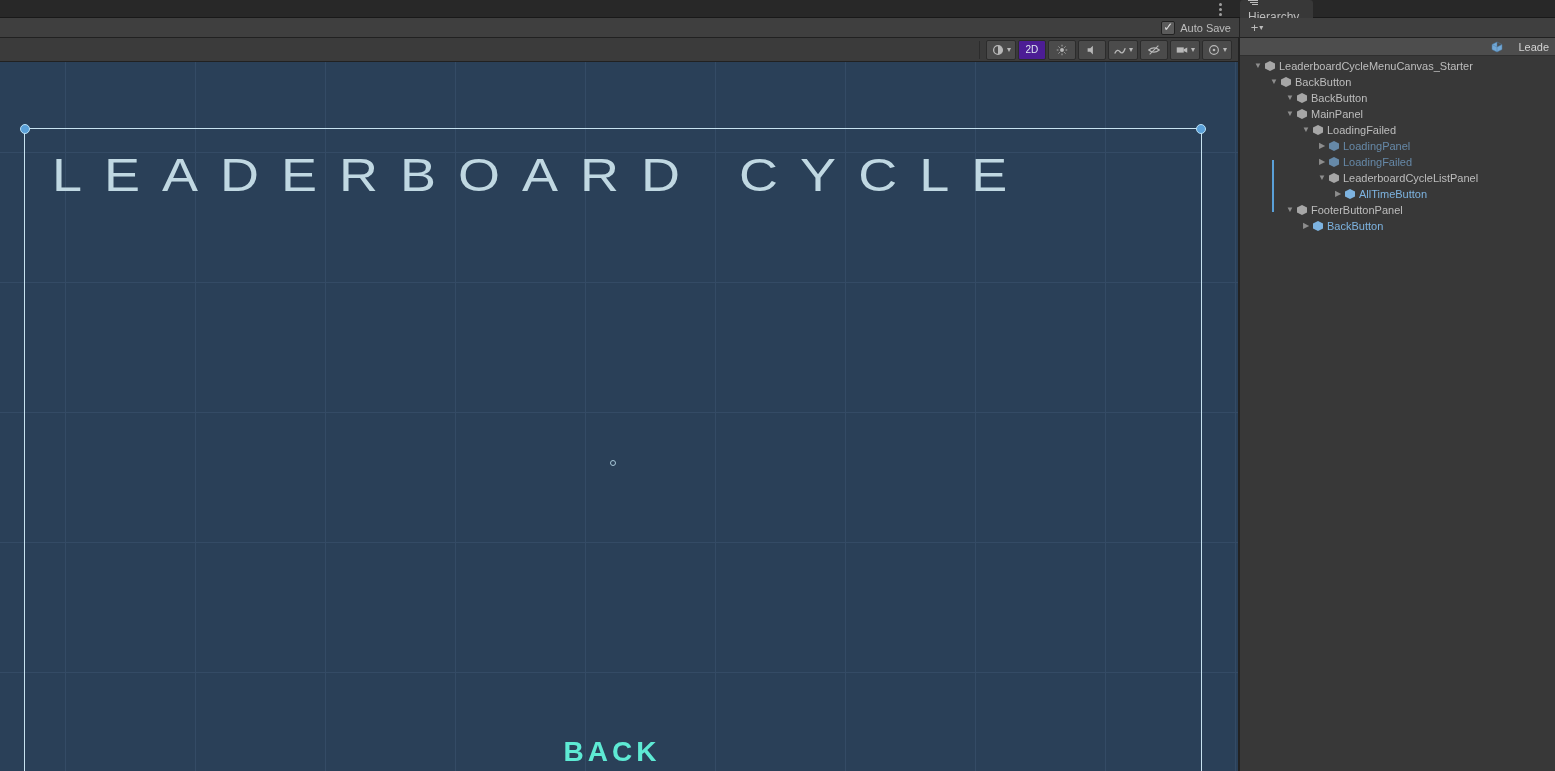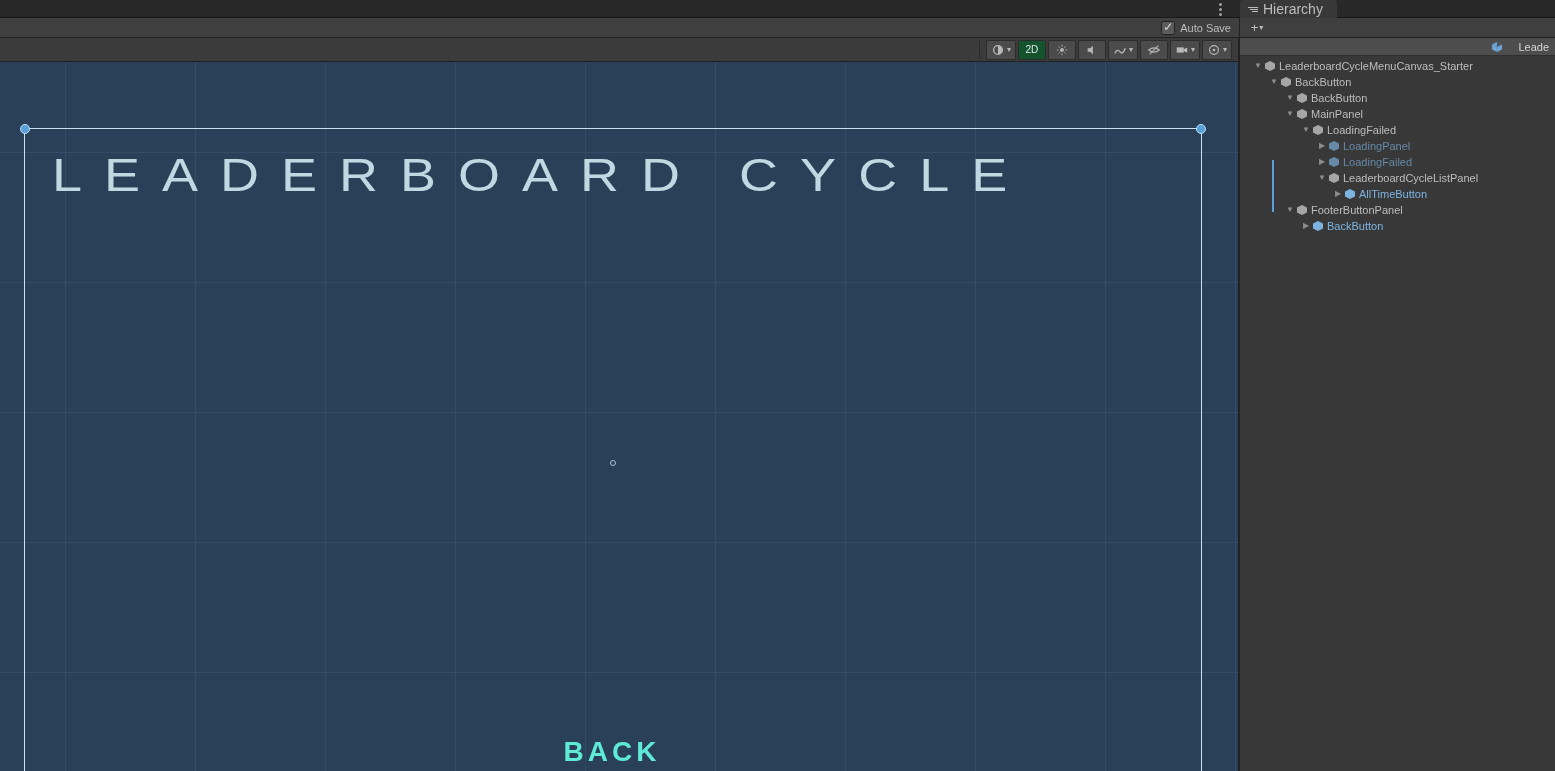--- a/index.html
+++ b/index.html
@@ -24,28 +24,29 @@
     display:flex; flex-direction:column; justify-content:center; align-items:center; gap:2px;
     cursor:pointer;
   }
   .top-strip-dots span { width:3px; height:3px; background:#9f9f9f; border-radius:50%; }
 
   
   .hierarchy-tab {
     position: absolute;
     top: 0; left: 1240px;
     height: 18px;
-    display: flex; align-items: center;
+    display: flex; align-items: flex-start;
     background: #383838;
     padding: 0 14px 0 8px;
     border-top-left-radius: 3px;
     border-top-right-radius: 3px;
-    font-size: 14px;
+    font-size: 12px;
     color: #bdbdbd;
     gap:5px;
+    flex-direction:column;
   }
   .hier-icon {
     display:inline-flex; flex-direction:column; gap:1px;
   }
   .hier-icon span{ display:block; width:10px; height:1px; background:#bdbdbd; }
   .hier-icon span:nth-child(2){ width:8px; margin-left:2px;}
   .hier-icon span:nth-child(3){ width:6px; margin-left:4px;}
 
   
   .autosave-row {
@@ -89,21 +90,21 @@
     min-width:28px; height:20px;
     background:#4b4b4b;
     border:1px solid #2c2c2c;
     border-radius:2px;
     color:#b8b8b8;
     font-size:10px;
     display:flex; align-items:center; justify-content:center;
     padding:0 4px;
     cursor:pointer;
   }
-  .toolbtn.active { background:#14532d; color:#dfe8f0; }
+  .toolbtn.active { background:#4c1d95; color:#dfe8f0; }
   .tool-sep { width:1px; height:18px; background:#2c2c2c; margin:0 4px; }
   .toolbtn svg { width:14px; height:14px; }
 
   .canvas-area {
     position:absolute;
     left:0; top:24px; right:0; bottom:0;
     overflow:hidden;
   }
   .grid-bg {
     position:absolute; inset:0;

